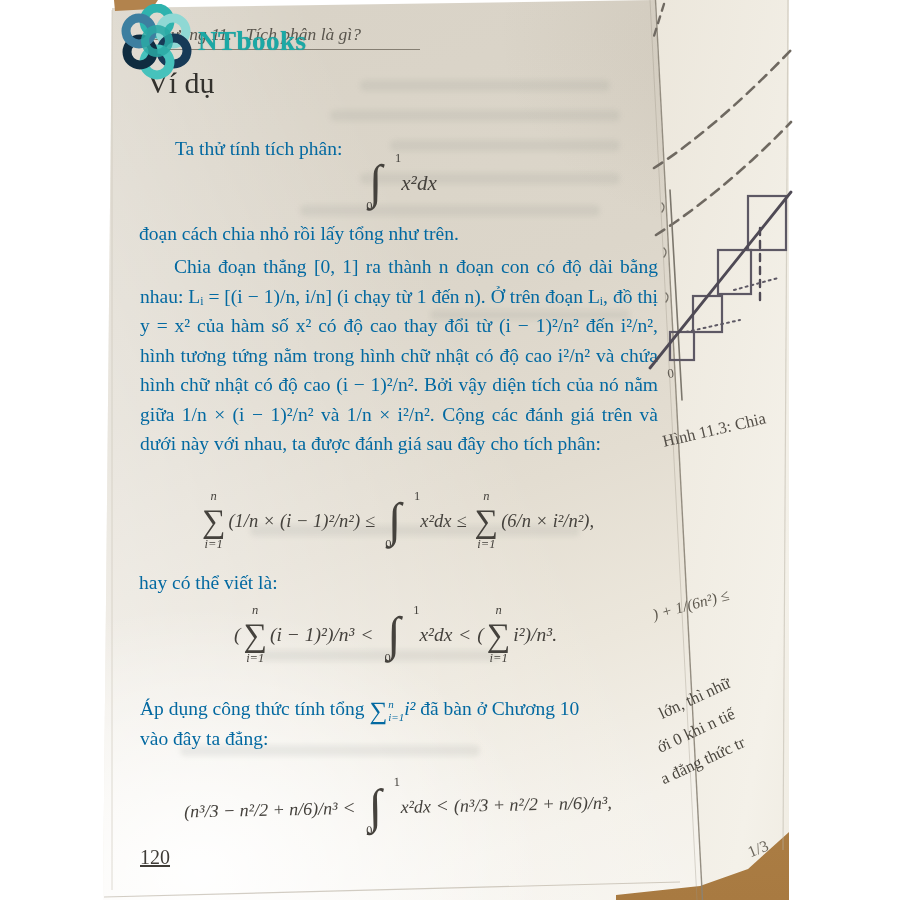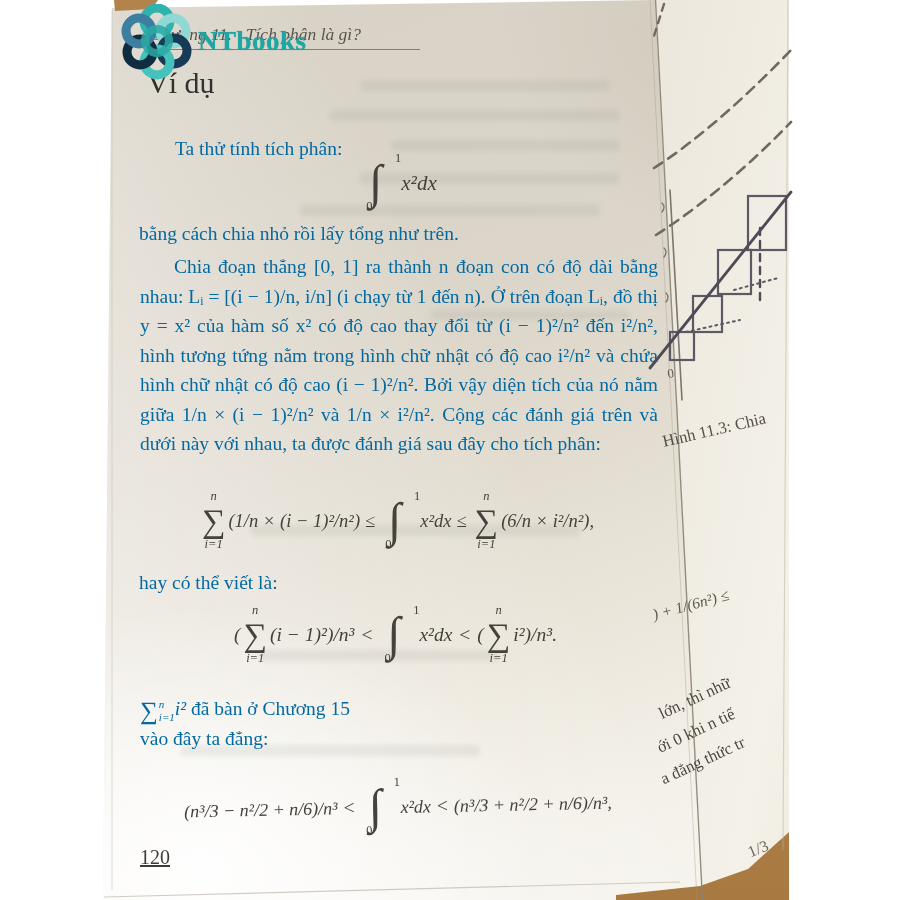--- a/index.html
+++ b/index.html
@@ -148,21 +148,21 @@
 
   <div class="eq eq1">
     <span class="bigint">
       <span class="sym">∫</span>
       <span class="top">1</span>
       <span class="bot">0</span>
     </span>
     <span class="mt mi">x²dx</span>
   </div>
 
-  <div class="ptext p-after1">bằng cách chia nhỏ rồi lấy tổng như trên.</div>
+  <div class="ptext p-after1">đoạn cách chia nhỏ rồi lấy tổng như trên.</div>
 
   <div class="ptext p-main">Chia đoạn thẳng [0, 1] ra thành n đoạn con có độ dài bằng nhau: Lᵢ = [(i − 1)/n, i/n] (i chạy từ 1 đến n). Ở trên đoạn Lᵢ, đồ thị y = x² của hàm số x² có độ cao thay đổi từ (i − 1)²/n² đến i²/n², hình tương tứng nằm trong hình chữ nhật có độ cao i²/n² và chứa hình chữ nhật có độ cao (i − 1)²/n². Bởi vậy diện tích của nó nằm giữa 1/n × (i − 1)²/n² và 1/n × i²/n². Cộng các đánh giá trên và dưới này với nhau, ta được đánh giá sau đây cho tích phân:</div>
 
   <div class="eq eq2">
     <span class="bigsum">
       <span class="lim">n</span>
       <span class="sym">∑</span>
       <span class="lim">i=1</span>
     </span>
     <span class="mt">(1/n × (i − 1)²/n²)</span>
@@ -203,27 +203,27 @@
     <span class="mt">(</span>
     <span class="bigsum">
       <span class="lim">n</span>
       <span class="sym">∑</span>
       <span class="lim">i=1</span>
     </span>
     <span class="mt">i²)/n³.</span>
   </div>
 
   <div class="ptext p-apply">
-    <span class="ilsum">
+    <span>Áp dụng công thức tính tổng </span><span class="ilsum">
         <span class="sym">∑</span>
         <span class="scr">
           <span>n</span>
           <span>i=1</span>
         </span>
-      </span><span class="mi">i²</span><span> đã bàn ở Chương 15</span><br>
+      </span><span class="mi">i²</span><span> đã bàn ở Chương 10</span><br>
     <span>vào đây ta đẳng:</span>
   </div>
 
   <div class="eq eq4">
     <span class="mt">(n³/3 − n²/2 + n/6)/n³</span>
     <span class="rel">&lt;</span>
     <span class="bigint">
       <span class="sym">∫</span>
       <span class="top">1</span>
       <span class="bot">0</span>

